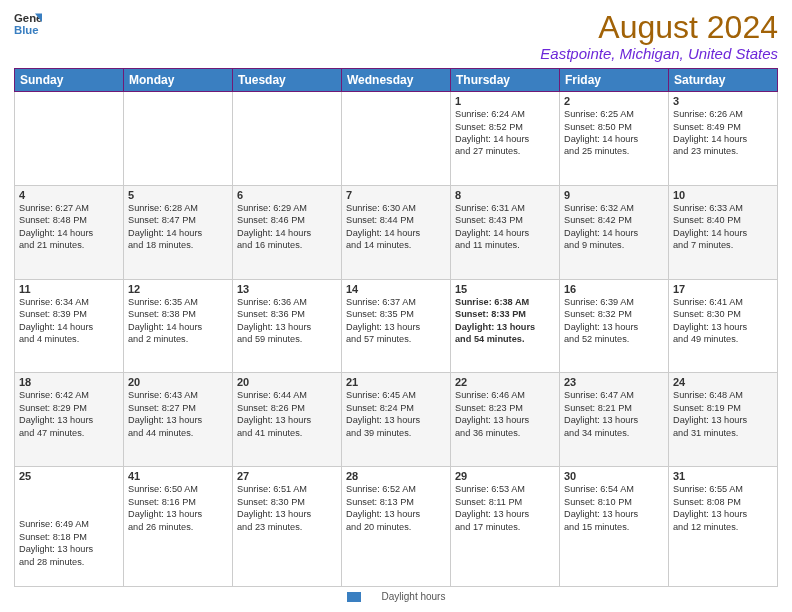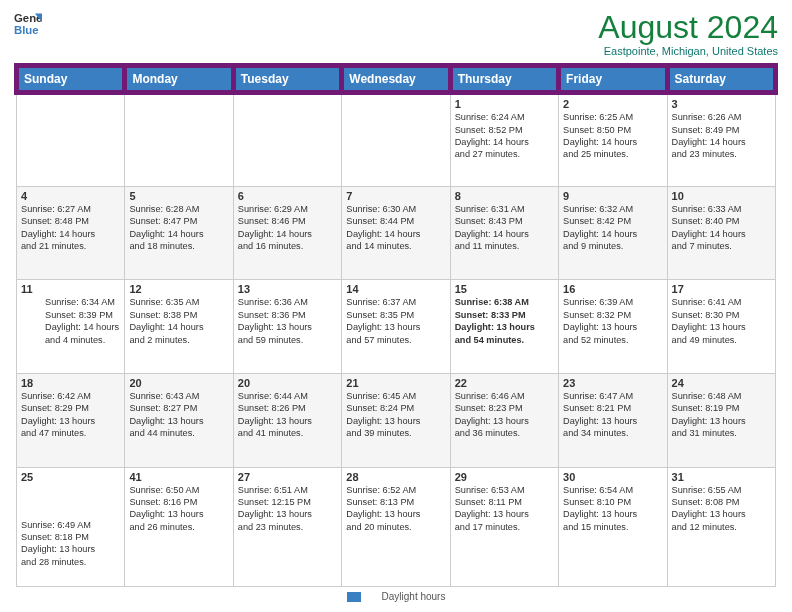--- a/index.html
+++ b/index.html
@@ -31,41 +31,42 @@
     .logo-icon {
       width: 28px;
       height: 28px;
     }
     .title-block {
       text-align: right;
     }
     .main-title {
       font-size: 32px;
       font-weight: normal;
-      color: #15803d;
+      color: #a16207;
       line-height: 1.1;
     }
     .subtitle {
-      font-size: 11px;
-      color: #0f766e;
+      font-size: 15px;
+      color: #6d28d9;
+      font-style: italic;
     }
     .calendar-table {
       width: 100%;
       border-collapse: collapse;
       flex: 1;
       table-layout: fixed;
     }
     .calendar-table th {
       background: #3a7fc1;
       color: #fff;
       font-size: 12px;
       font-weight: bold;
       text-align: left;
       padding: 4px 5px;
-      border: 5px solid #701a75;
+      border: 1px solid #701a75;
     }
     .calendar-table td {
       border: 1px solid #ccc;
       vertical-align: top;
       padding: 3px 4px;
       font-size: 9.5px;
       color: #333;
       background: #fff;
       height: 82px;
     }
@@ -207,21 +208,21 @@
             <div class="day-num">10</div>
             <div class="cell-text" style="white-space: pre-line;">Sunrise: 6:33 AM
 Sunset: 8:40 PM
 Daylight: 14 hours
 and 7 minutes.</div>
           </td>
         </tr>
         <tr>
           <td>
             <div class="day-num">11</div>
-            <div class="cell-text" style="white-space: pre-line; margin-left: 24px;">Sunrise: 6:34 AM
+            <div class="cell-text" style="white-space: pre-line;">Sunrise: 6:34 AM
 Sunset: 8:39 PM
 Daylight: 14 hours
 and 4 minutes.</div>
           </td>
           <td>
             <div class="day-num">12</div>
             <div class="cell-text" style="white-space: pre-line;">Sunrise: 6:35 AM
 Sunset: 8:38 PM
 Daylight: 14 hours
 and 2 minutes.</div>
@@ -324,21 +325,21 @@
           <td>
             <div class="day-num">41</div>
             <div class="cell-text" style="white-space: pre-line;">Sunrise: 6:50 AM
 Sunset: 8:16 PM
 Daylight: 13 hours
 and 26 minutes.</div>
           </td>
           <td>
             <div class="day-num">27</div>
             <div class="cell-text" style="white-space: pre-line;">Sunrise: 6:51 AM
-Sunset: 12:15 PM
+Sunset: 8:30 PM
 Daylight: 13 hours
 and 23 minutes.</div>
           </td>
           <td>
             <div class="day-num">28</div>
             <div class="cell-text" style="white-space: pre-line;">Sunrise: 6:52 AM
 Sunset: 8:13 PM
 Daylight: 13 hours
 and 20 minutes.</div>
           </td>

